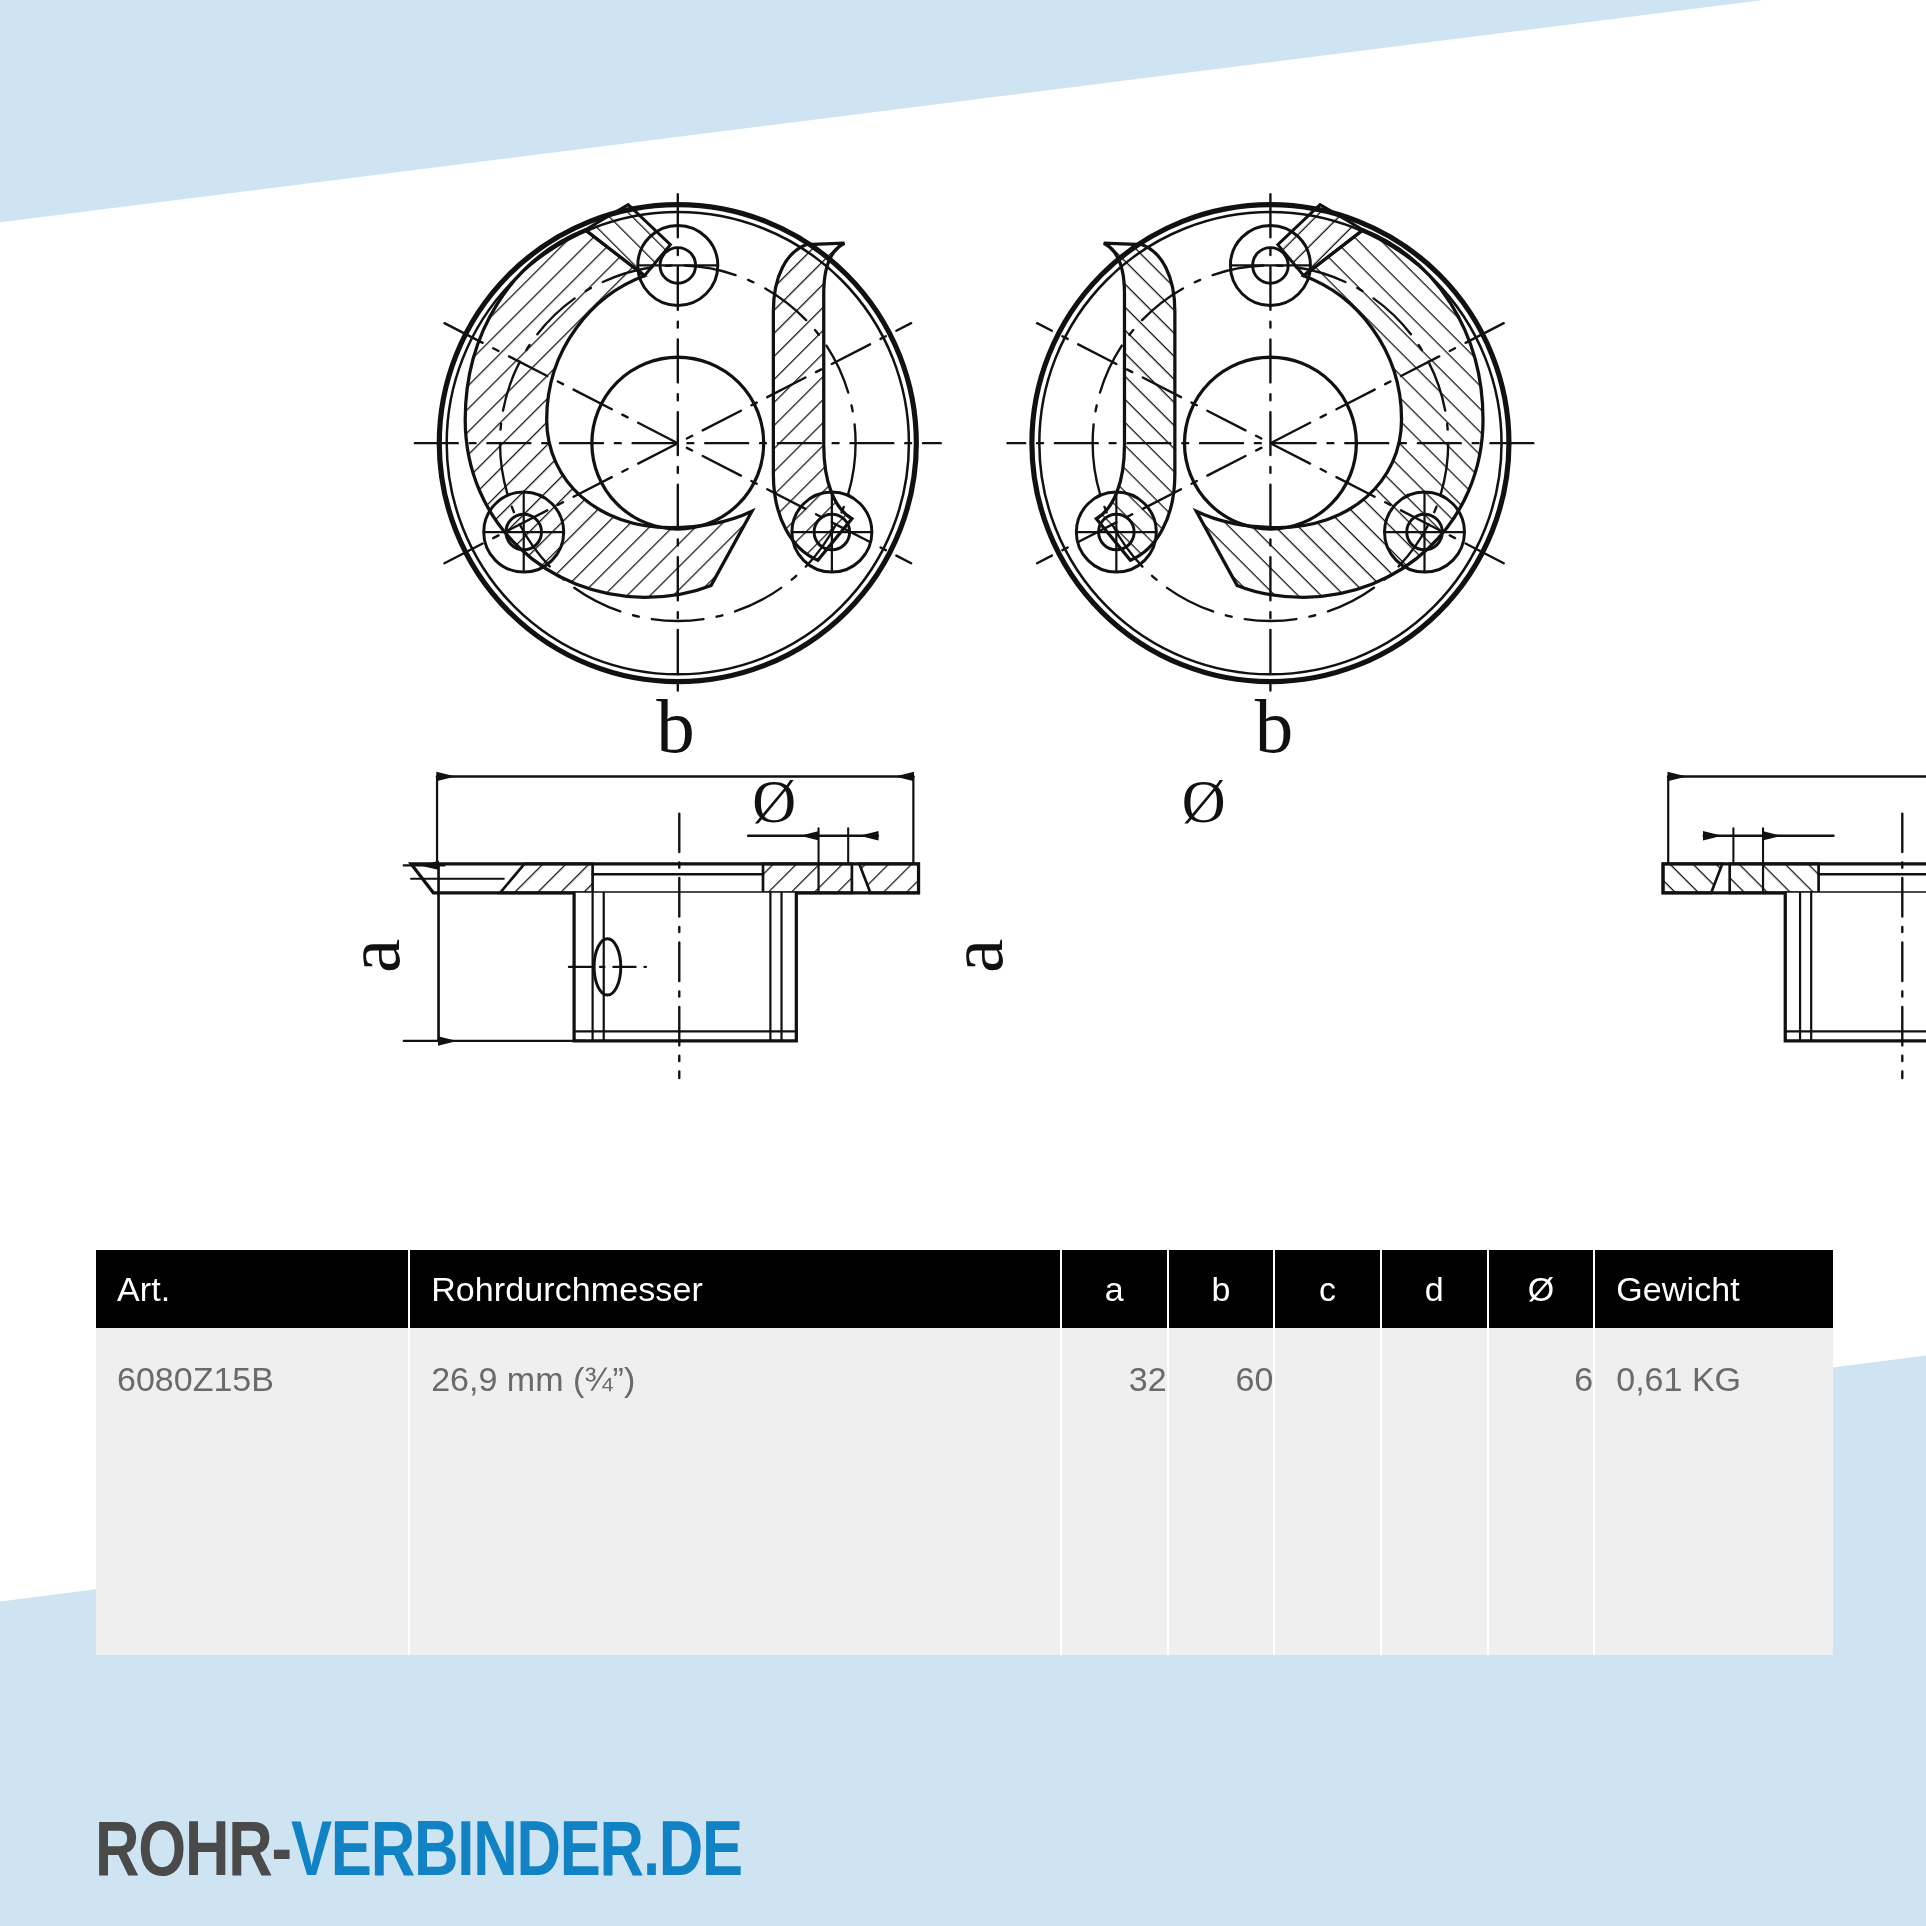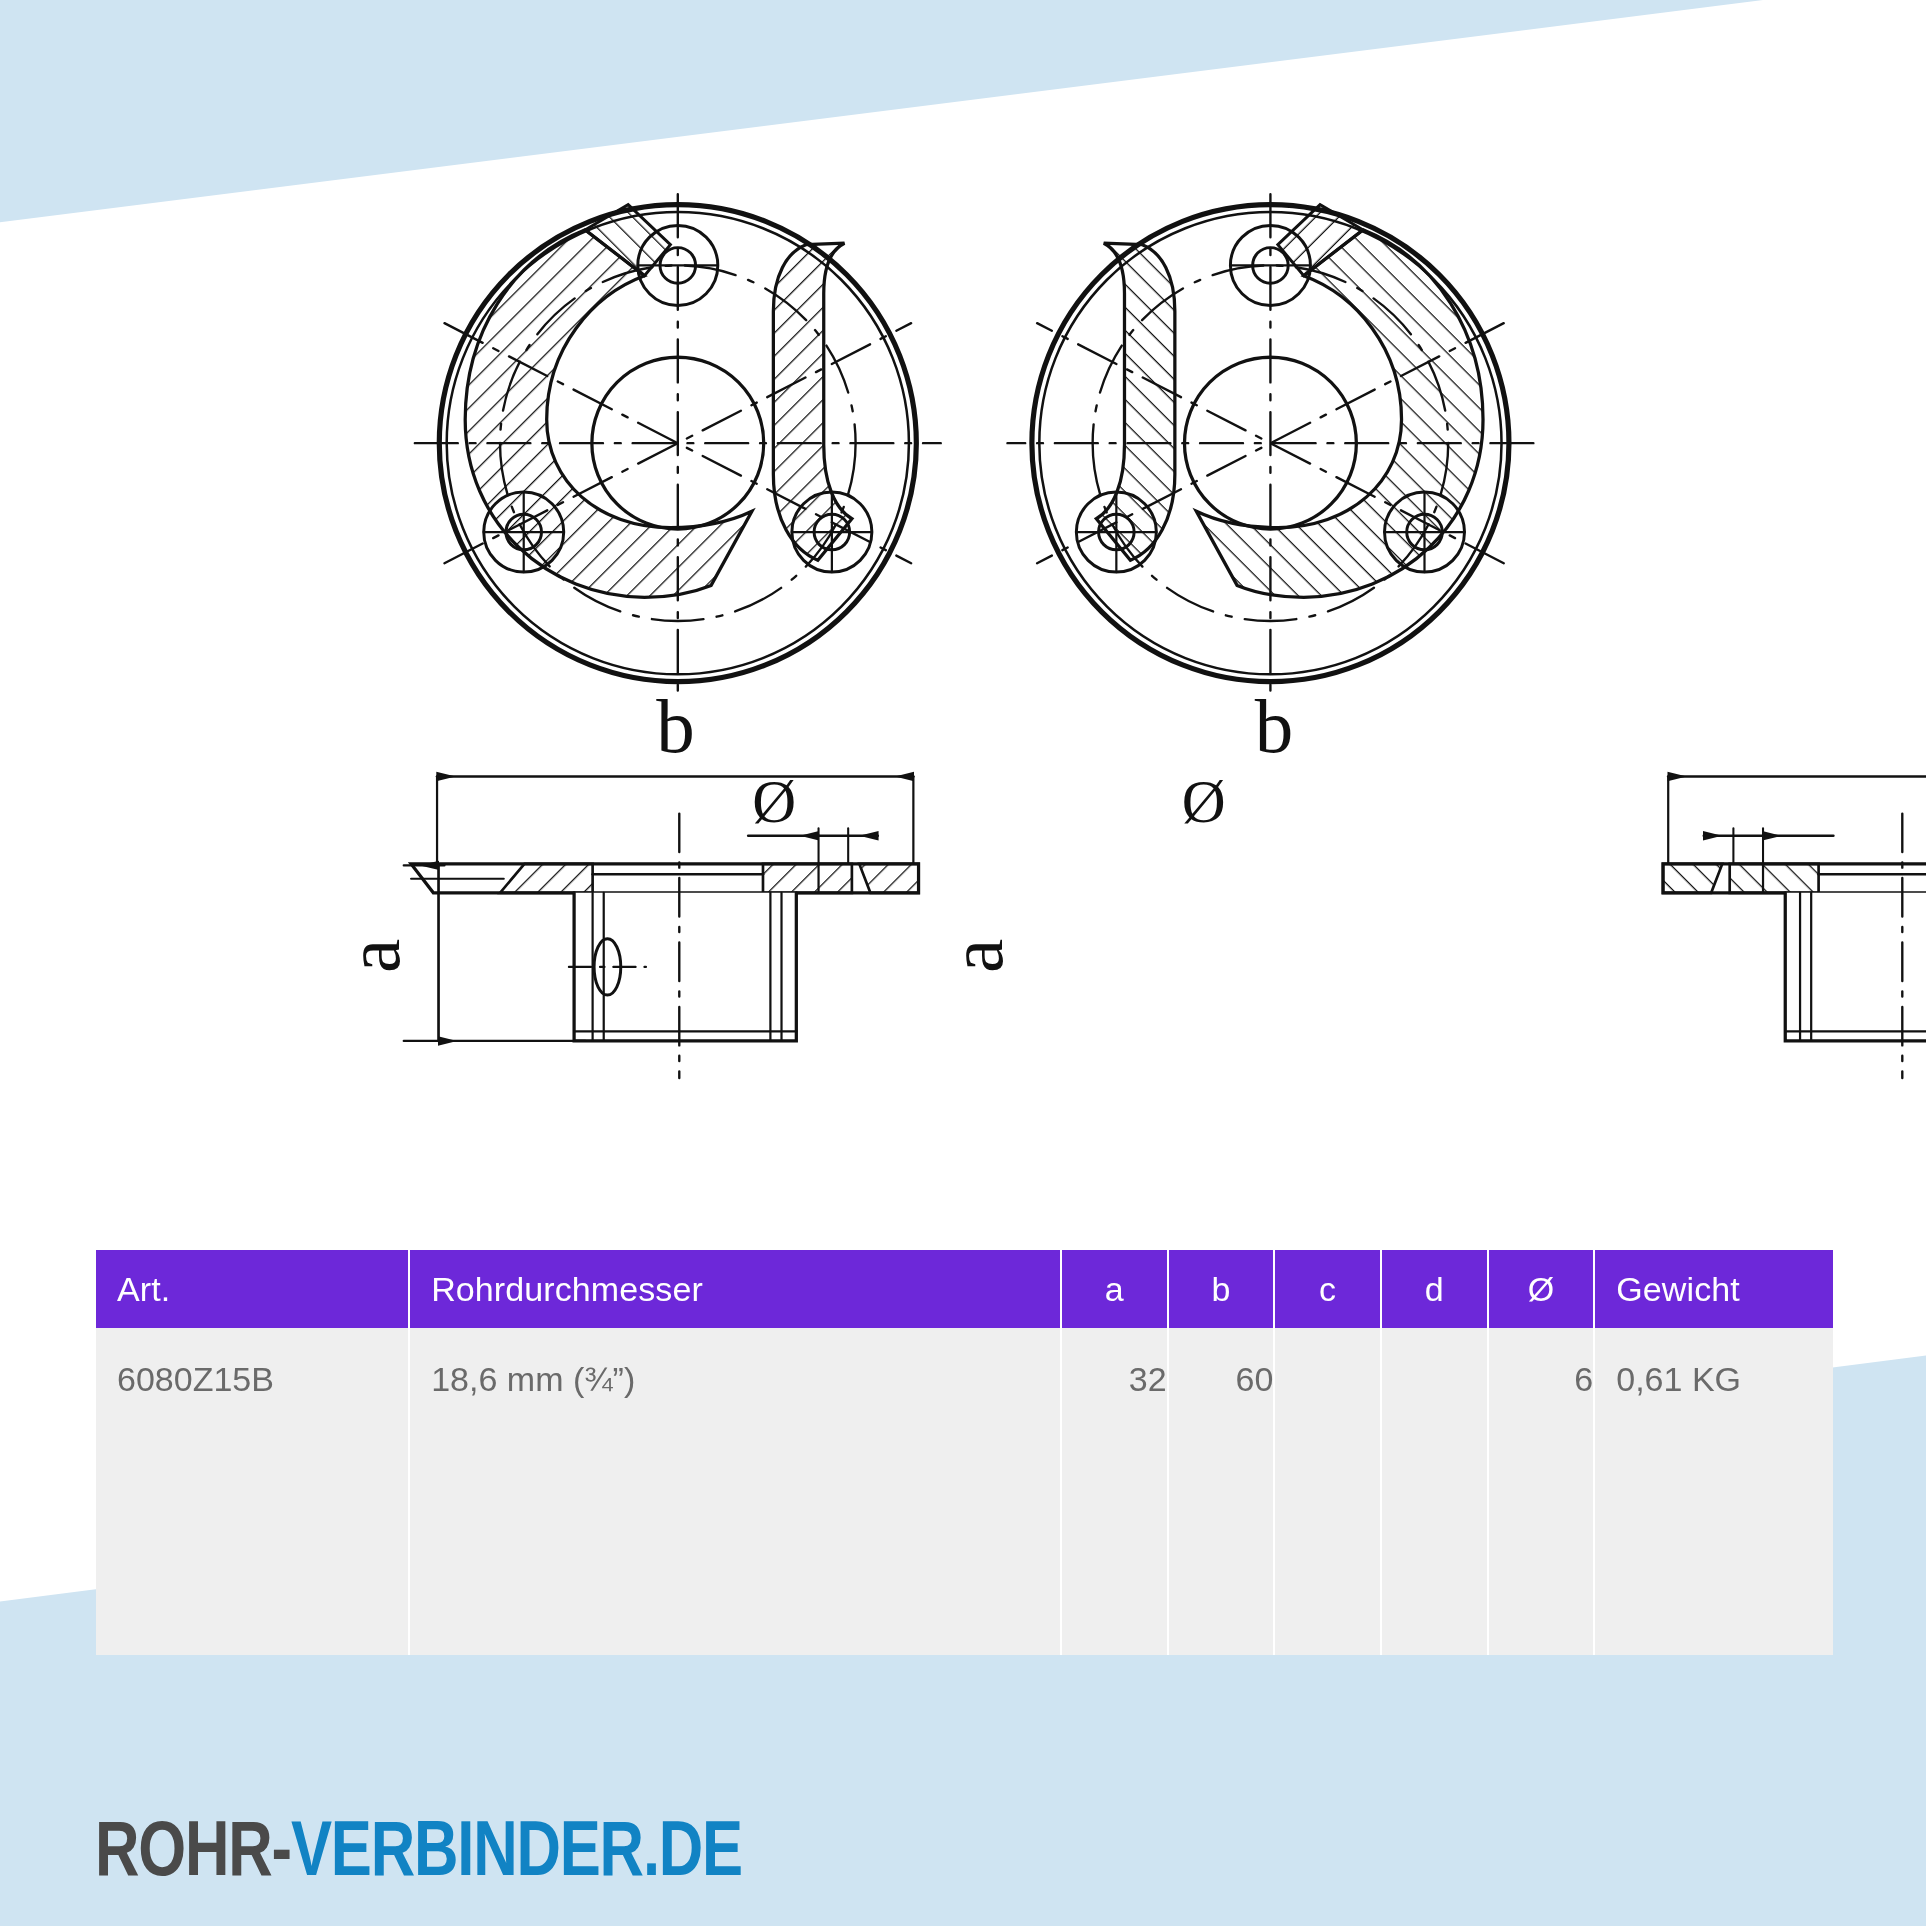--- a/index.html
+++ b/index.html
@@ -24,21 +24,21 @@
     left:96px;top:1250px;
     width:1737px;
     z-index:5;
   }
   table.spec{
     border-collapse:collapse;
     width:100%;
     table-layout:fixed;
   }
   table.spec thead th{
-    background:#6d28d9;
+    background:#000000;
     color:#ffffff;
     font-size:34px;
     font-weight:normal;
     height:78px;
     padding:0 0 0 21px;
     text-align:left;
     border-right:2.2px solid #ffffff;
     vertical-align:middle;
     letter-spacing:0.1px;
   }
@@ -345,21 +345,21 @@
           <th class="c">b</th>
           <th class="c">c</th>
           <th class="c">d</th>
           <th class="c">Ø</th>
           <th>Gewicht</th>
         </tr>
       </thead>
       <tbody>
         <tr class="firstrow">
           <td>6080Z15B</td>
-          <td>18,6 mm (¾”)</td>
+          <td>26,9 mm (¾”)</td>
           <td class="c">32</td>
           <td class="c">60</td>
           <td class="c"></td>
           <td class="c"></td>
           <td class="c">6</td>
           <td>0,61 KG</td>
         </tr>
         <tr class="filler">
           <td></td>
             <td></td>

